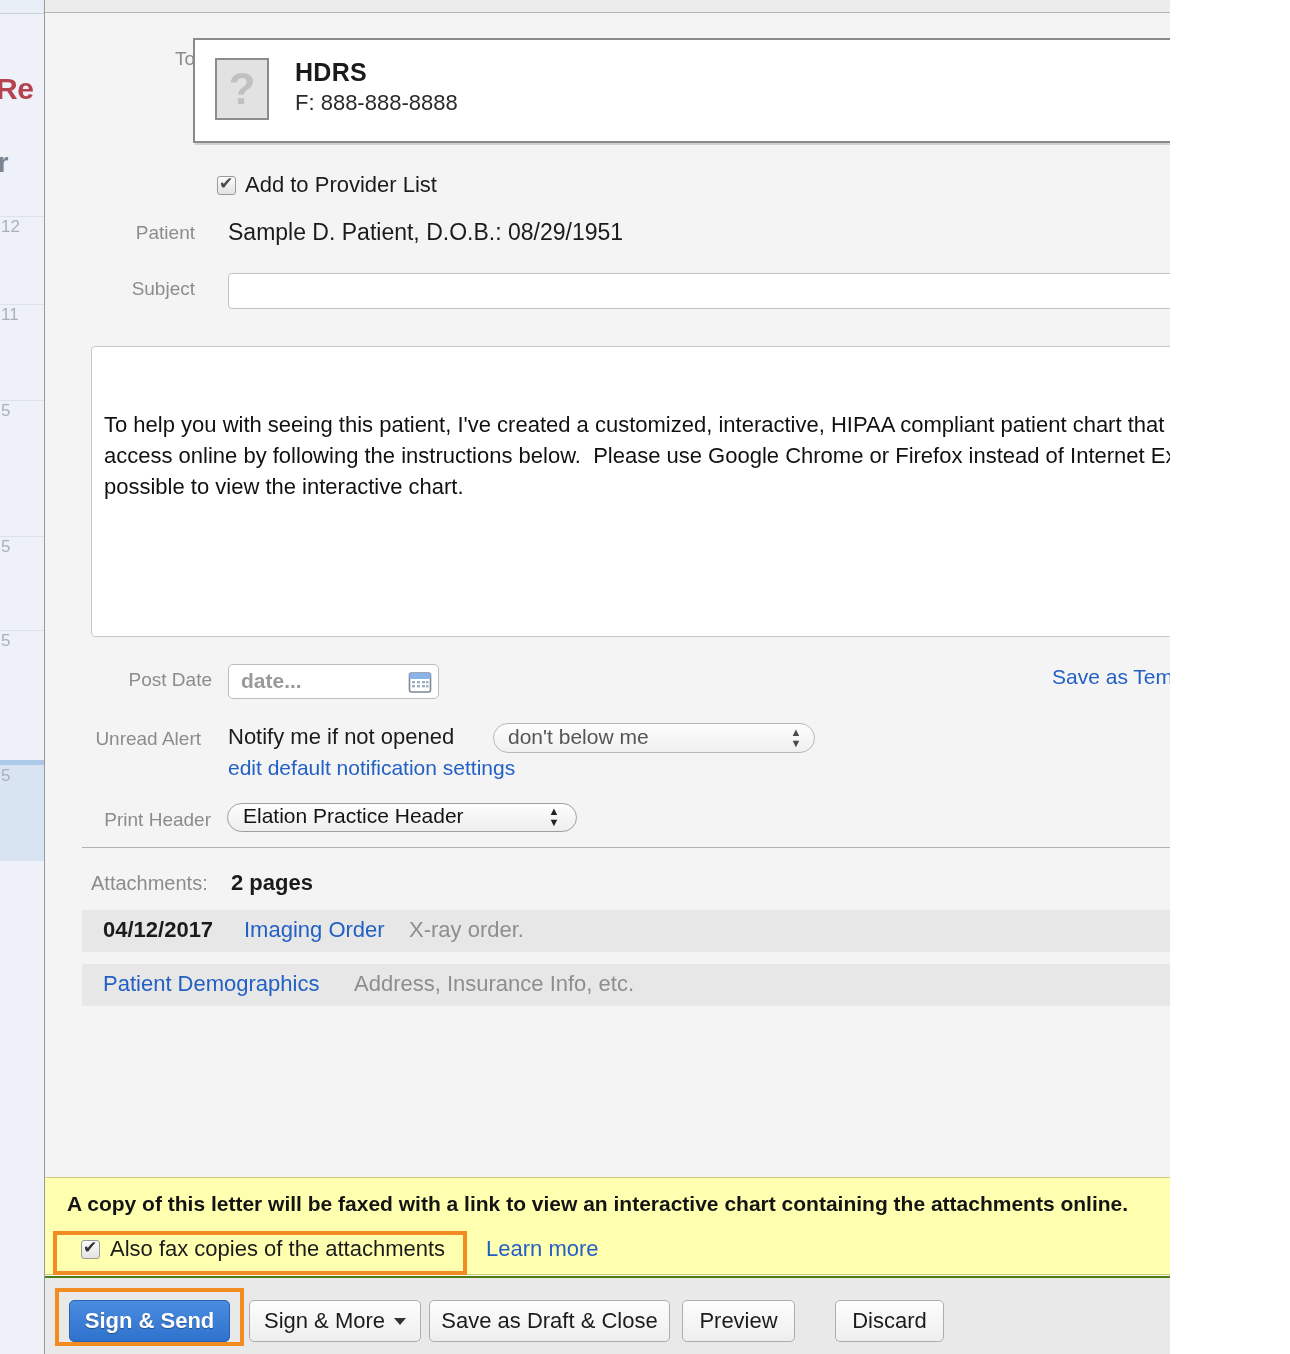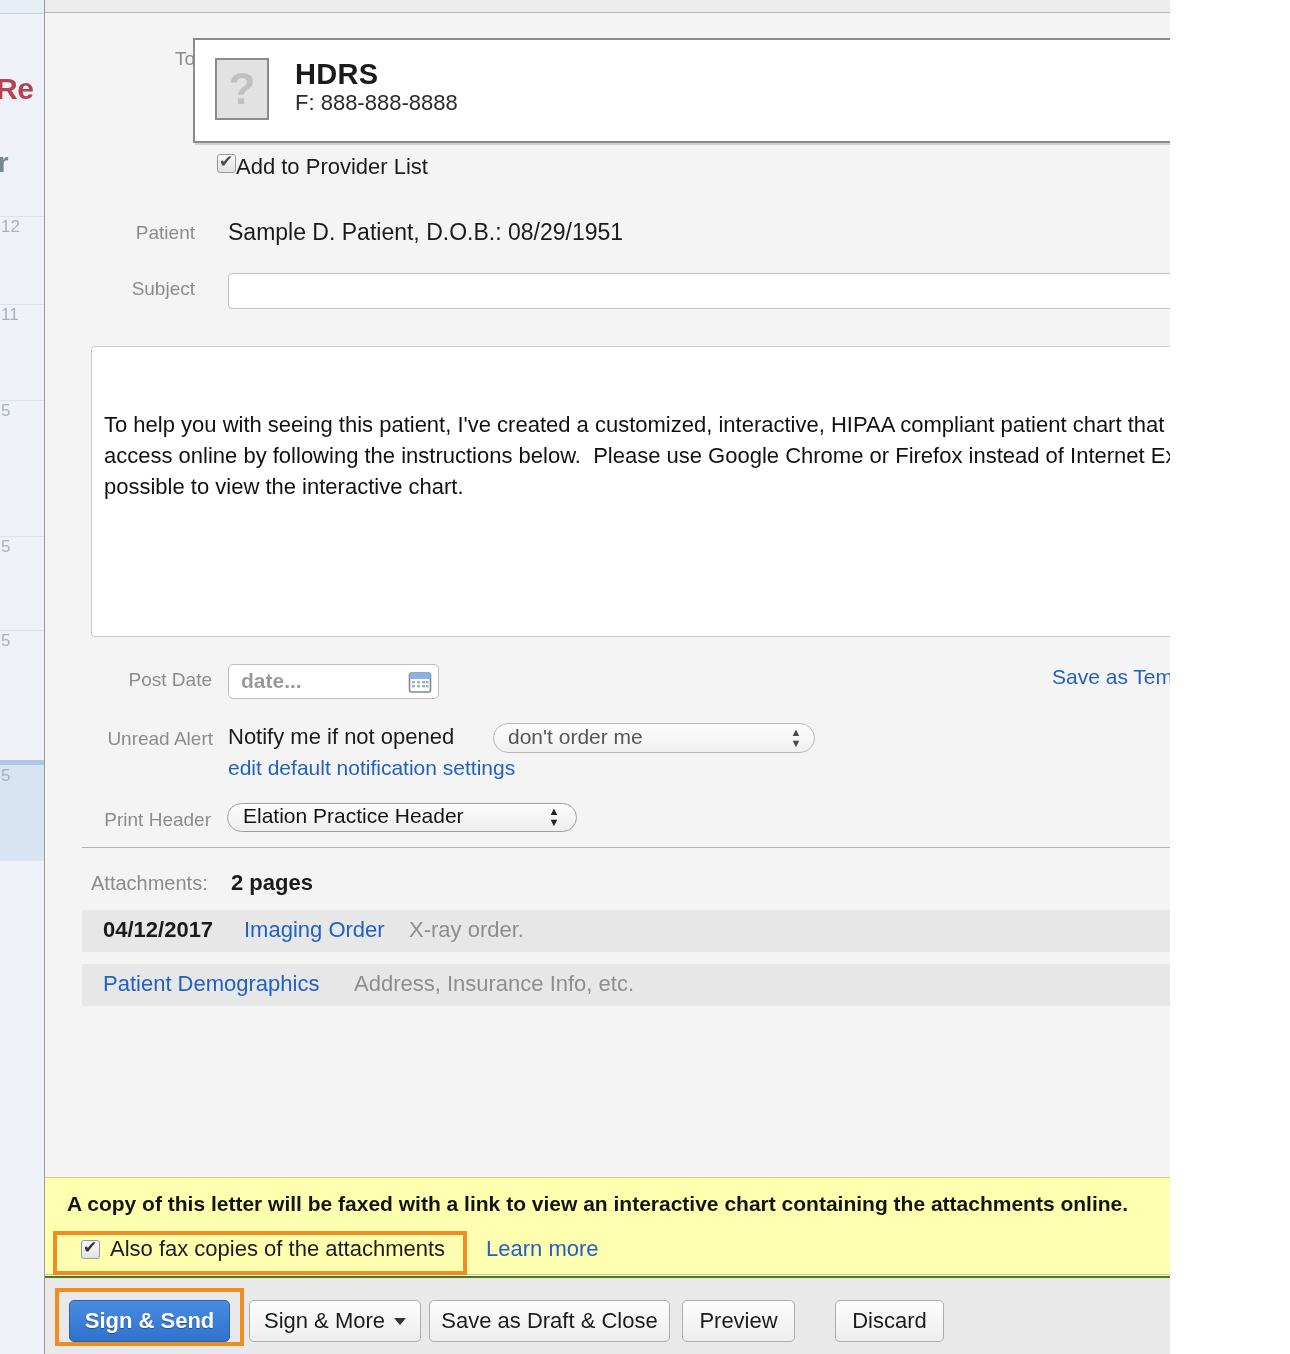--- a/index.html
+++ b/index.html
@@ -85,37 +85,37 @@
     width: 54px; height: 62px;
     background: #e2e2e2;
     border: 2px solid #8c8c8c;
     color: #c0c0c0;
     font-size: 44px; font-weight: bold;
     line-height: 58px; text-align: center;
     user-select: none;
   }
   #recipient-name {
     position: absolute; left: 100px; top: 18px;
-    font-size: 29px; font-weight: bold; color: #1b1b1b;
+    font-size: 25px; font-weight: bold; color: #1b1b1b;
     letter-spacing: .3px;
   }
   #recipient-fax {
     position: absolute; left: 100px; top: 50px;
     font-size: 22px; color: #2a2a2a;
   }
   #edit-link {
     position: absolute; right: 38px; top: 20px;
     font-size: 21px; color: #2360c4;
     text-decoration: underline; cursor: pointer; margin-left: 16px;
   }
 
   
   #provider-row {
-    position: absolute; left: 172px; top: 140px;
-    display: flex; align-items: flex-start; 
+    position: absolute; left: 172px; top: 158px;
+    display: flex; align-items: center; gap: 9px;
   }
   .ck {
     width: 19px; height: 19px; flex: 0 0 19px;
     border: 1px solid #9a9a9a; border-radius: 3px;
     background: linear-gradient(#fbfbfb,#e2e2e2);
     position: relative;
   }
   .ck.checked::after {
     content: "✔";
     position: absolute; left: 1px; top: -5px;
@@ -177,21 +177,21 @@
   #save-template-link {
     position: absolute; left: 1007px; top: 651px;
     font-size: 21px; color: #2360c4; cursor: pointer; white-space: nowrap;
   }
   #templates-link {
     position: absolute; left: 1213px; top: 651px;
     font-size: 21px; color: #2360c4; cursor: pointer; white-space: nowrap;
   }
 
   
-  #unread-label { left: 48px; top: 714px; width: 120px; text-align: right; }
+  #unread-label { left: 36px; top: 714px; width: 120px; text-align: right; }
   #notify-text {
     position: absolute; left: 183px; top: 710px;
     font-size: 22px; color: #1b1b1b; white-space: nowrap;
   }
   #notify-select {
     position: absolute; left: 448px; top: 709px;
     width: 322px; height: 30px;
     background: linear-gradient(#fdfdfd,#f0f0f0);
     border: 1px solid #b9b9b9; border-radius: 15px;
   }
@@ -400,21 +400,21 @@
         </g>
       </svg>
     </div>
 
     <div id="save-template-link">Save as Template</div>
     <div id="templates-link">Template</div>
 
     <div class="flabel" id="unread-label">Unread Alert</div>
     <div id="notify-text">Notify me if not opened</div>
     <div id="notify-select">
-      <span class="sel-val">don't order me</span>
+      <span class="sel-val">don't below me</span>
       <span class="stepper">▲<br>▼</span>
     </div>
     <div id="edit-notify-link">edit default notification settings</div>
 
     <div class="flabel" id="printheader-label">Print Header</div>
     <div id="printheader-select">
       <span class="sel-val">Elation Practice Header</span>
       <span class="stepper">▲<br>▼</span>
     </div>
 

